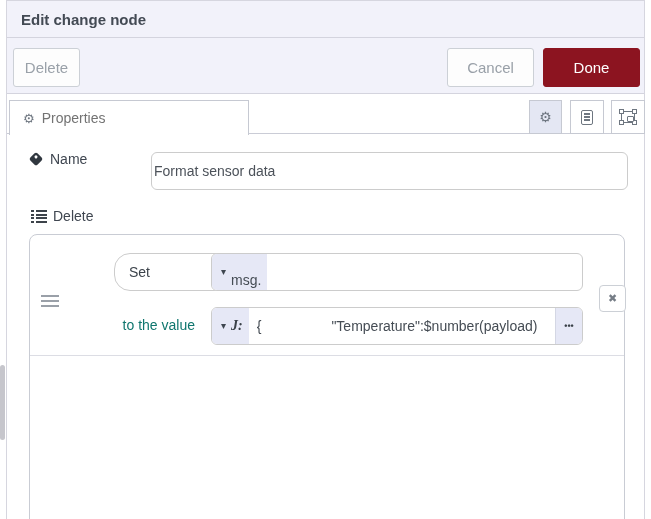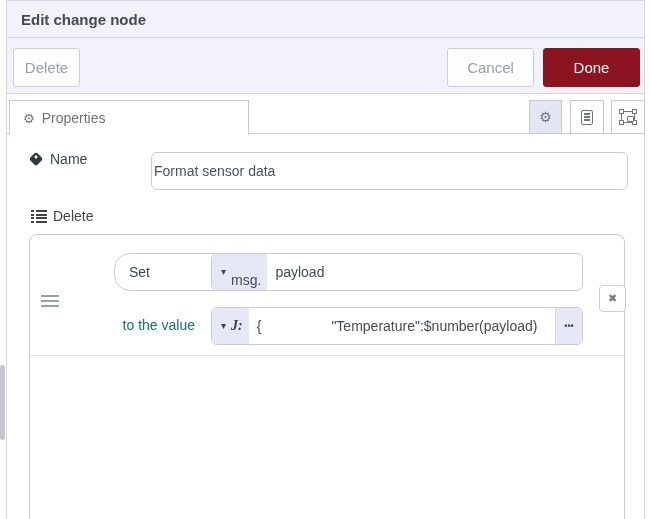--- a/index.html
+++ b/index.html
@@ -185,21 +185,20 @@
           <svg width="11" height="7" viewBox="0 0 11 7">
             <polyline points="1,1 5.5,5.5 10,1" fill="none" stroke="#3f4650" stroke-width="2"></polyline>
           </svg>
         </div>
 
         <div class="typed-input ti-row1">
           <button class="ti-prefix">
             <span class="caret">▾</span>
             <span class="ptype">msg.</span>
           </button>
-          <input class="ti-value" type="text" value="payload" style="">
         </div>
 
         <button class="rule-delete">
           <span>✖</span>
         </button>
 
         <div class="to-label">to the value</div>
 
         <div class="typed-input ti-row2">
           <button class="ti-prefix">

